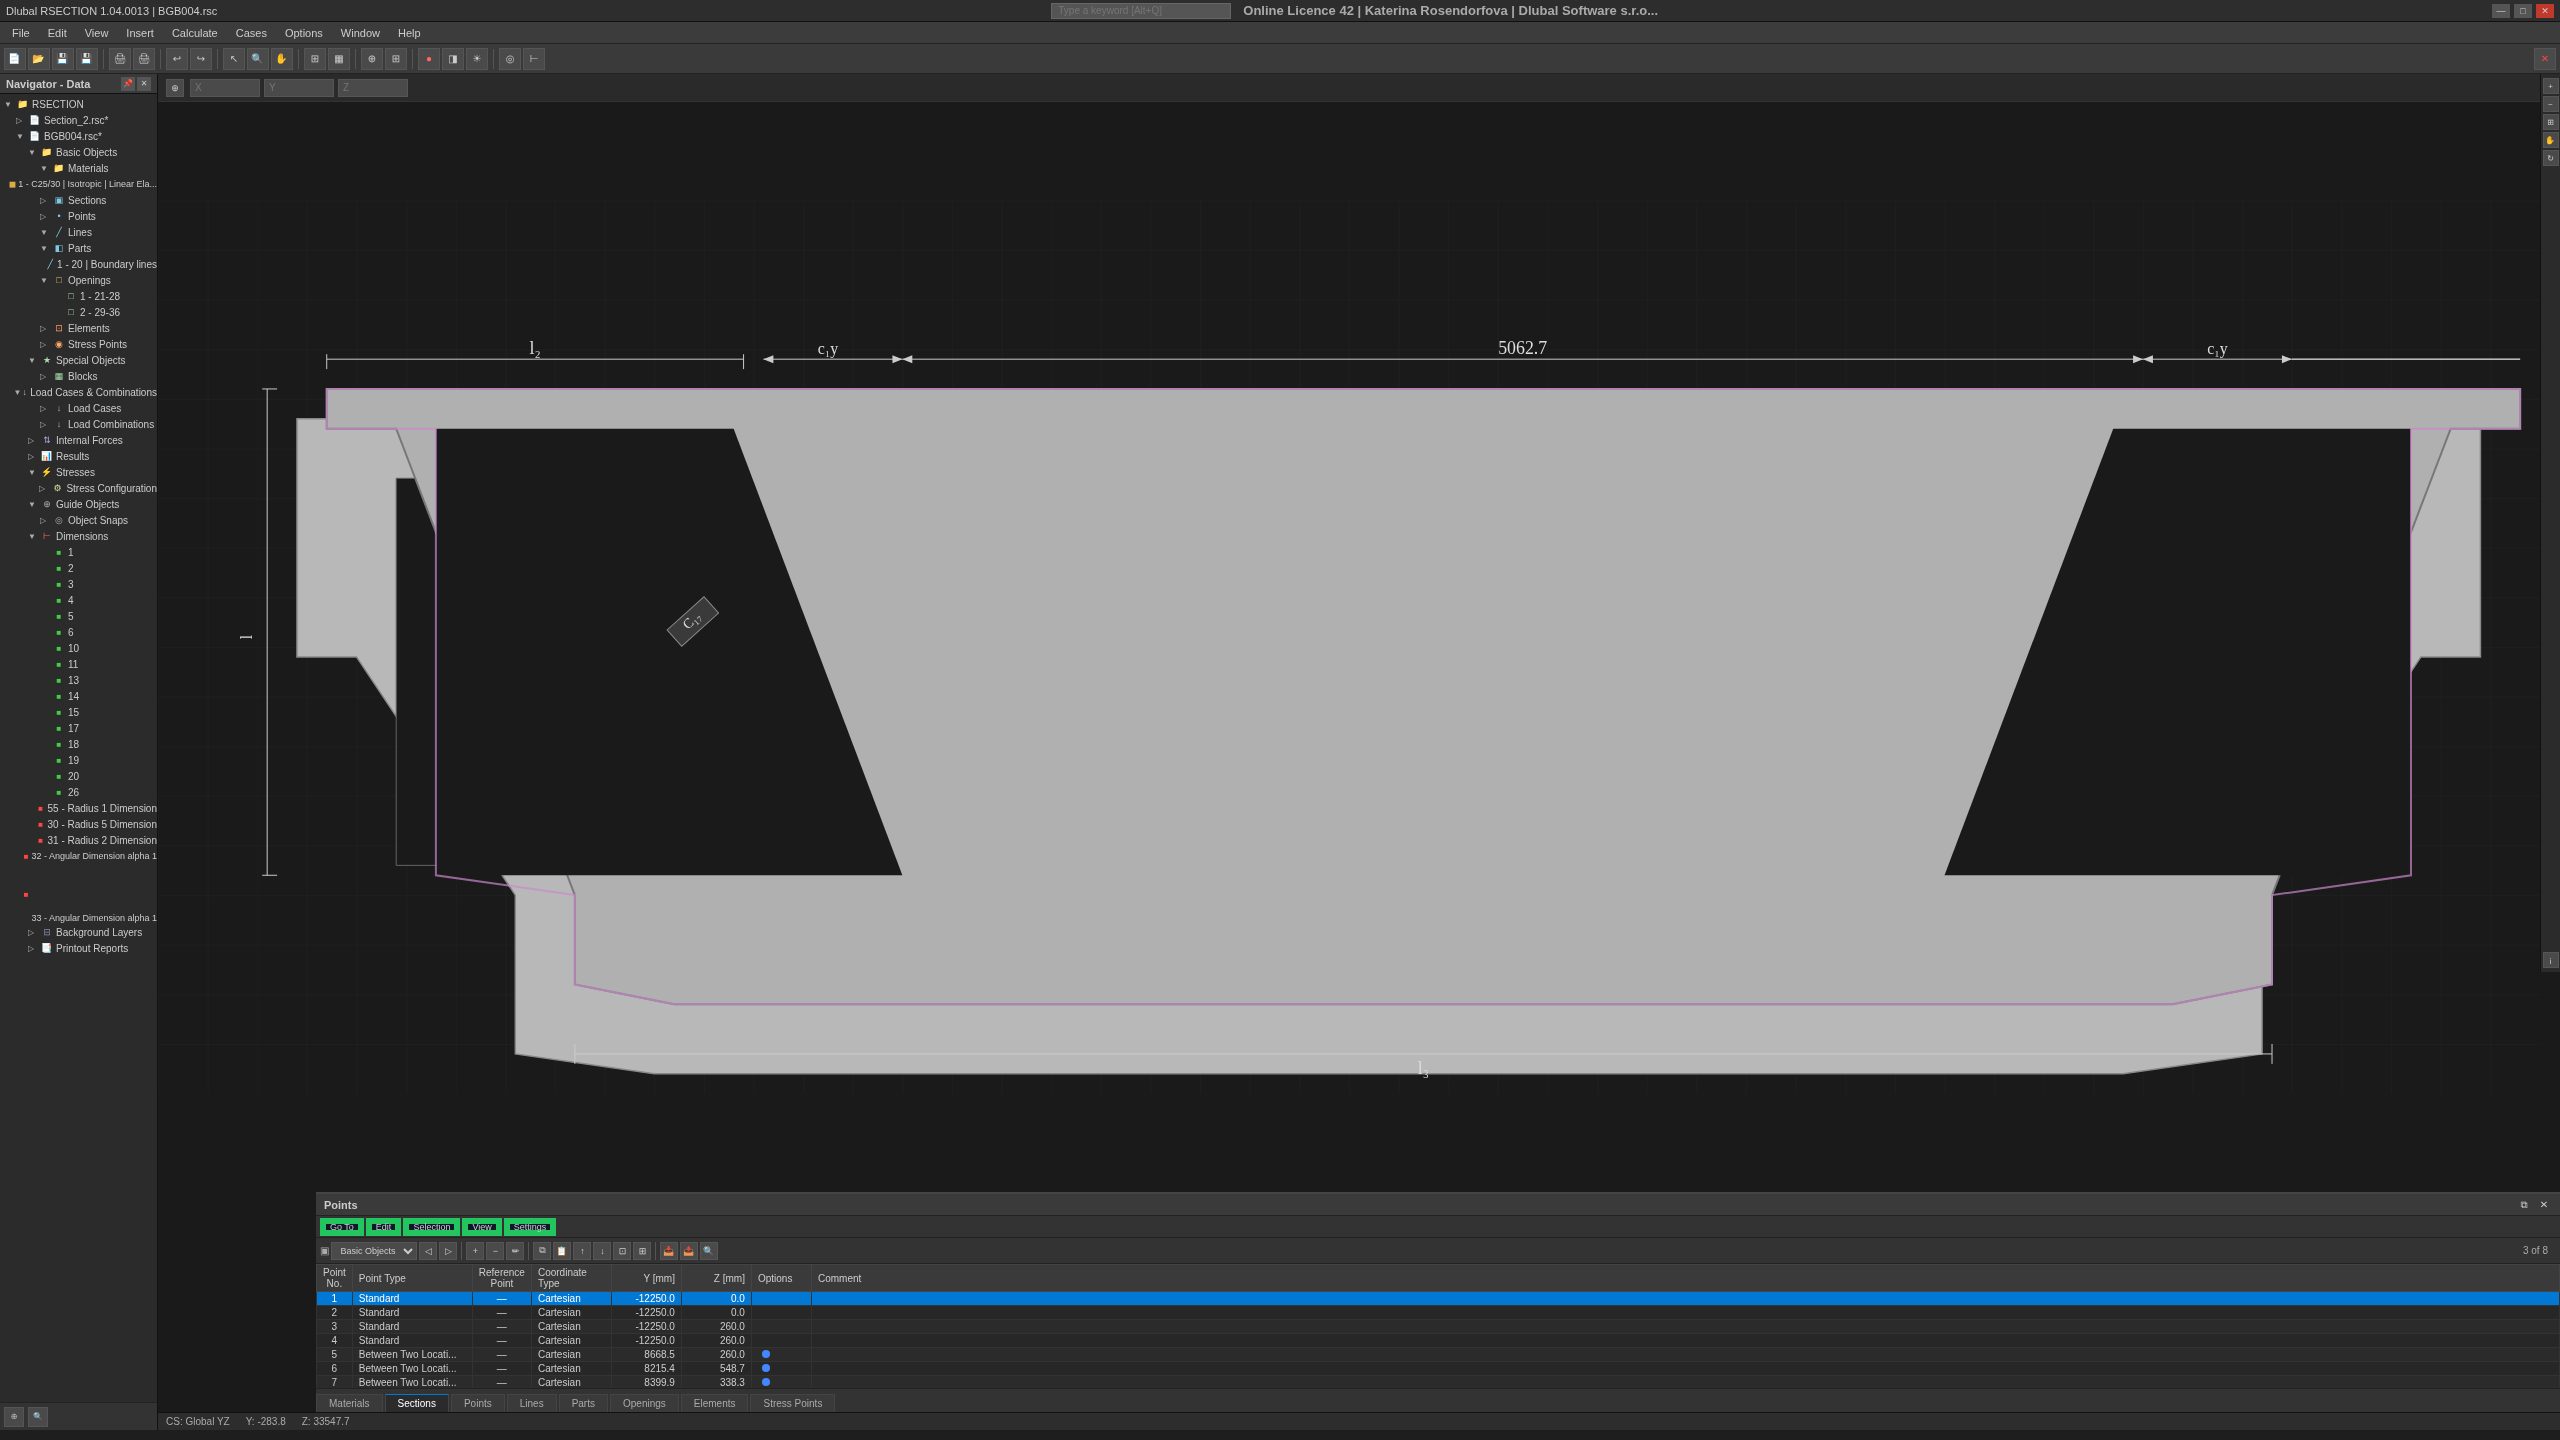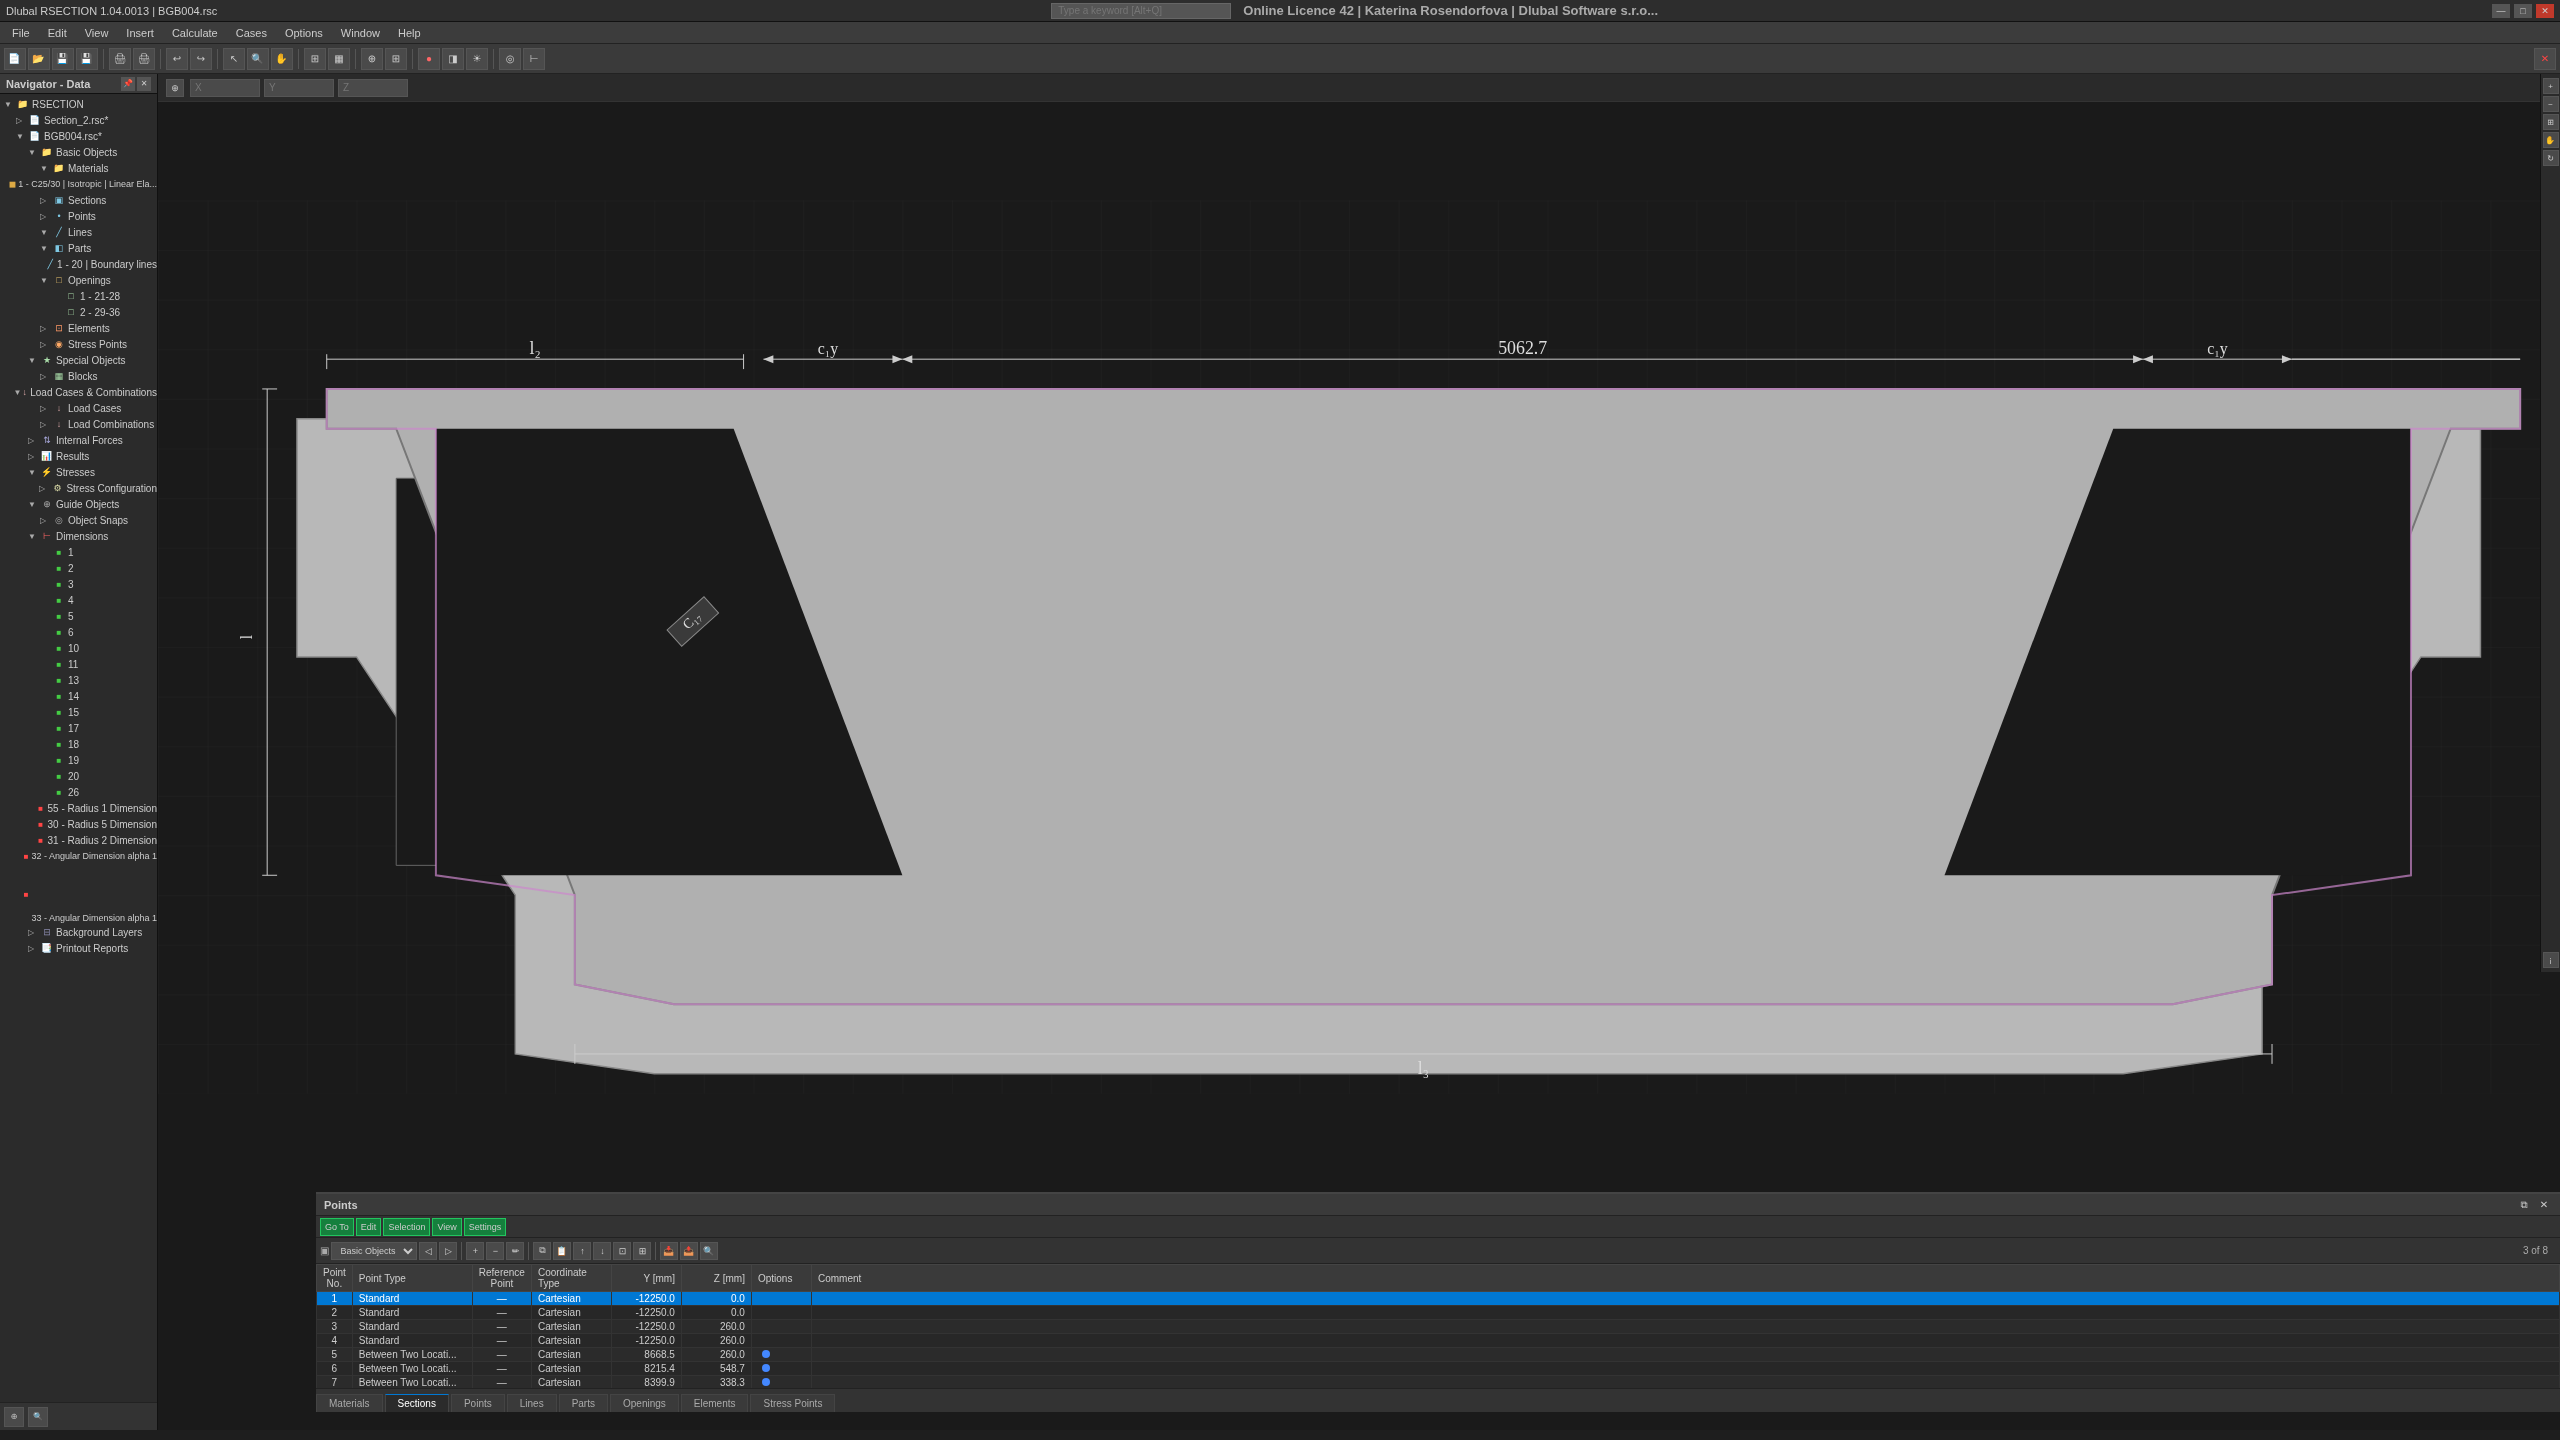--- a/index.html
+++ b/index.html
@@ -80,21 +80,21 @@
     #bottom-header .panel-btn { width: 16px; height: 16px; background: none; border: none; color: #ccc; font-size: 10px; cursor: pointer; }
 
     #bottom-toolbar {
       height: 22px; background: #333; display: flex; align-items: center;
       padding: 0 4px; gap: 2px; border-bottom: 1px solid #222;
     }
     #bottom-toolbar2 {
       height: 26px; background: #333; display: flex; align-items: center;
       padding: 0 4px; gap: 2px; border-bottom: 1px solid #222;
     }
-    .bt-btn { height: 18px; background: #15803d; border: 1px solid #22c55e; color: #ccc; font-size: 9px; cursor: pointer; padding: 0 4px; display: flex; align-items: center; }
+    .bt-btn { height: 18px; background: #0f172a; border: 6px solid #22c55e; color: #ccc; font-size: 9px; cursor: pointer; padding: 0 4px; display: flex; align-items: center; }
     .bt-select { height: 18px; background: #4a4a4a; border: 1px solid #555; color: #ccc; font-size: 9px; padding: 0 4px; }
     .bt-sep { width: 1px; height: 18px; background: #555; margin: 0 2px; }
     .bt-icon { width: 18px; height: 18px; background: #4a4a4a; border: 1px solid #555; color: #ccc; font-size: 9px; cursor: pointer; display: flex; align-items: center; justify-content: center; }
 
     #table-container { flex: 1; overflow: auto; }
     table { width: 100%; border-collapse: collapse; font-size: 10px; }
     table th { background: #3a3a3a; color: #ccc; padding: 2px 6px; border: 1px solid #444; text-align: left; position: sticky; top: 0; font-weight: normal; }
     table td { background: #2b2b2b; color: #ccc; padding: 1px 6px; border: 1px solid #333; }
     table tr:nth-child(even) td { background: #272727; }
     table tr.selected td { background: #0078d4; color: #fff; }
@@ -841,16 +841,21 @@
         <div class="btab">Points</div>
         <div class="btab">Lines</div>
         <div class="btab">Parts</div>
         <div class="btab">Openings</div>
         <div class="btab">Elements</div>
         <div class="btab">Stress Points</div>
       </div>
 
     </div>
 
+    <div id="statusbar" style="position:absolute; bottom:0; left:0; right:0; height:18px; background:#2d2d2d; display:flex; align-items:center; padding:0 8px; gap:16px; border-top:1px solid #111; font-size:10px; color:#aaa; z-index:10;">
+      <span>CS: Global YZ</span>
+      <span>Y: -283.8</span>
+      <span>Z: 33547.7</span>
+    </div>
 
   </div>
 
 </div>
 
 </body></html>

